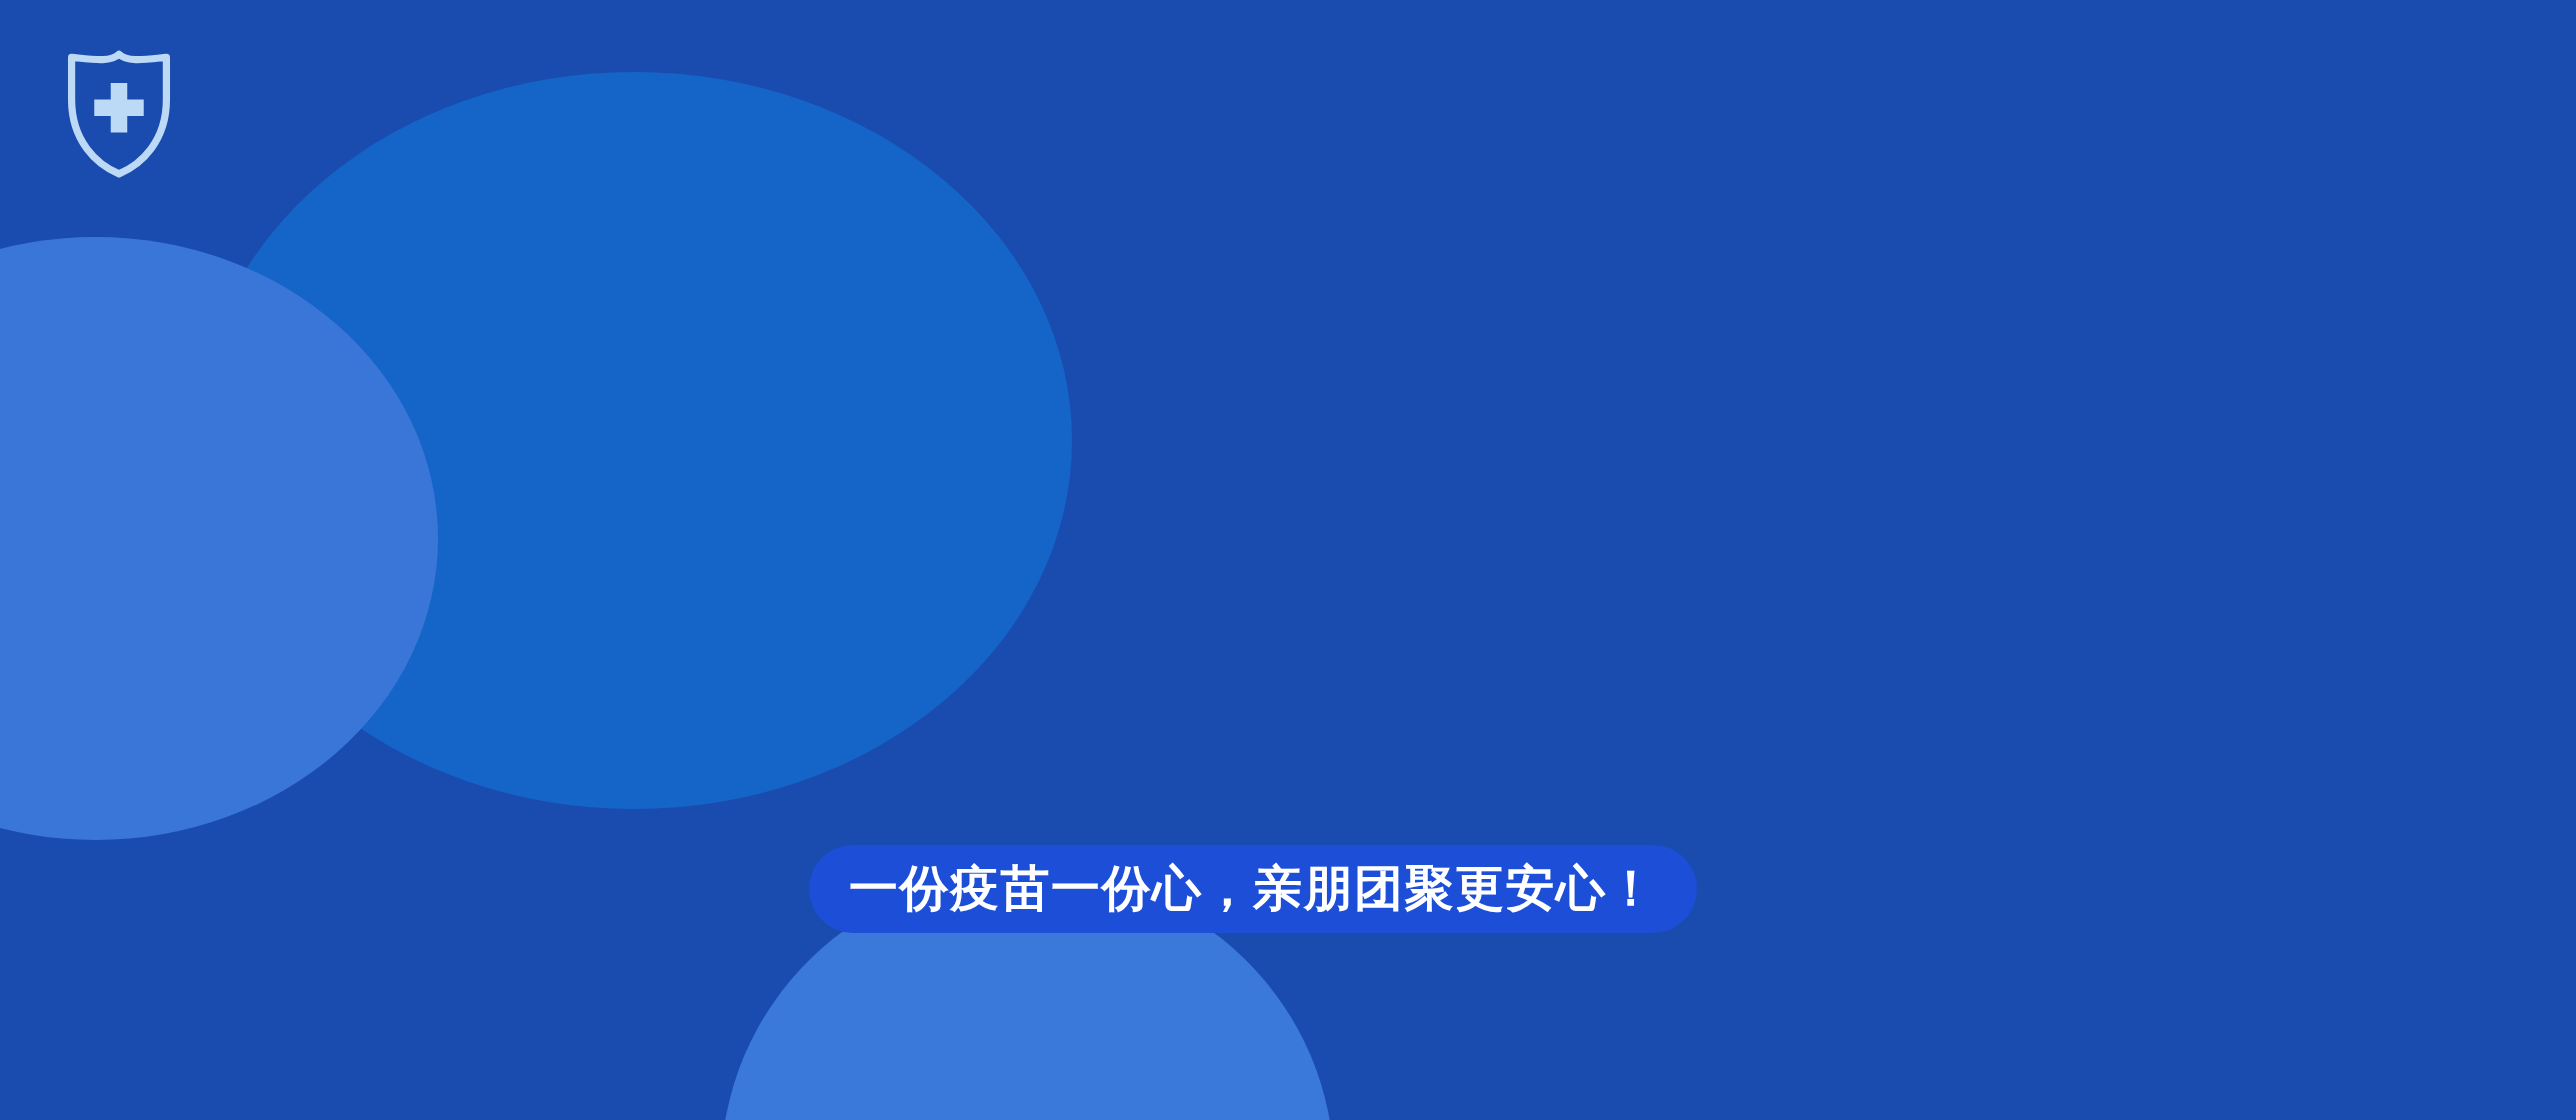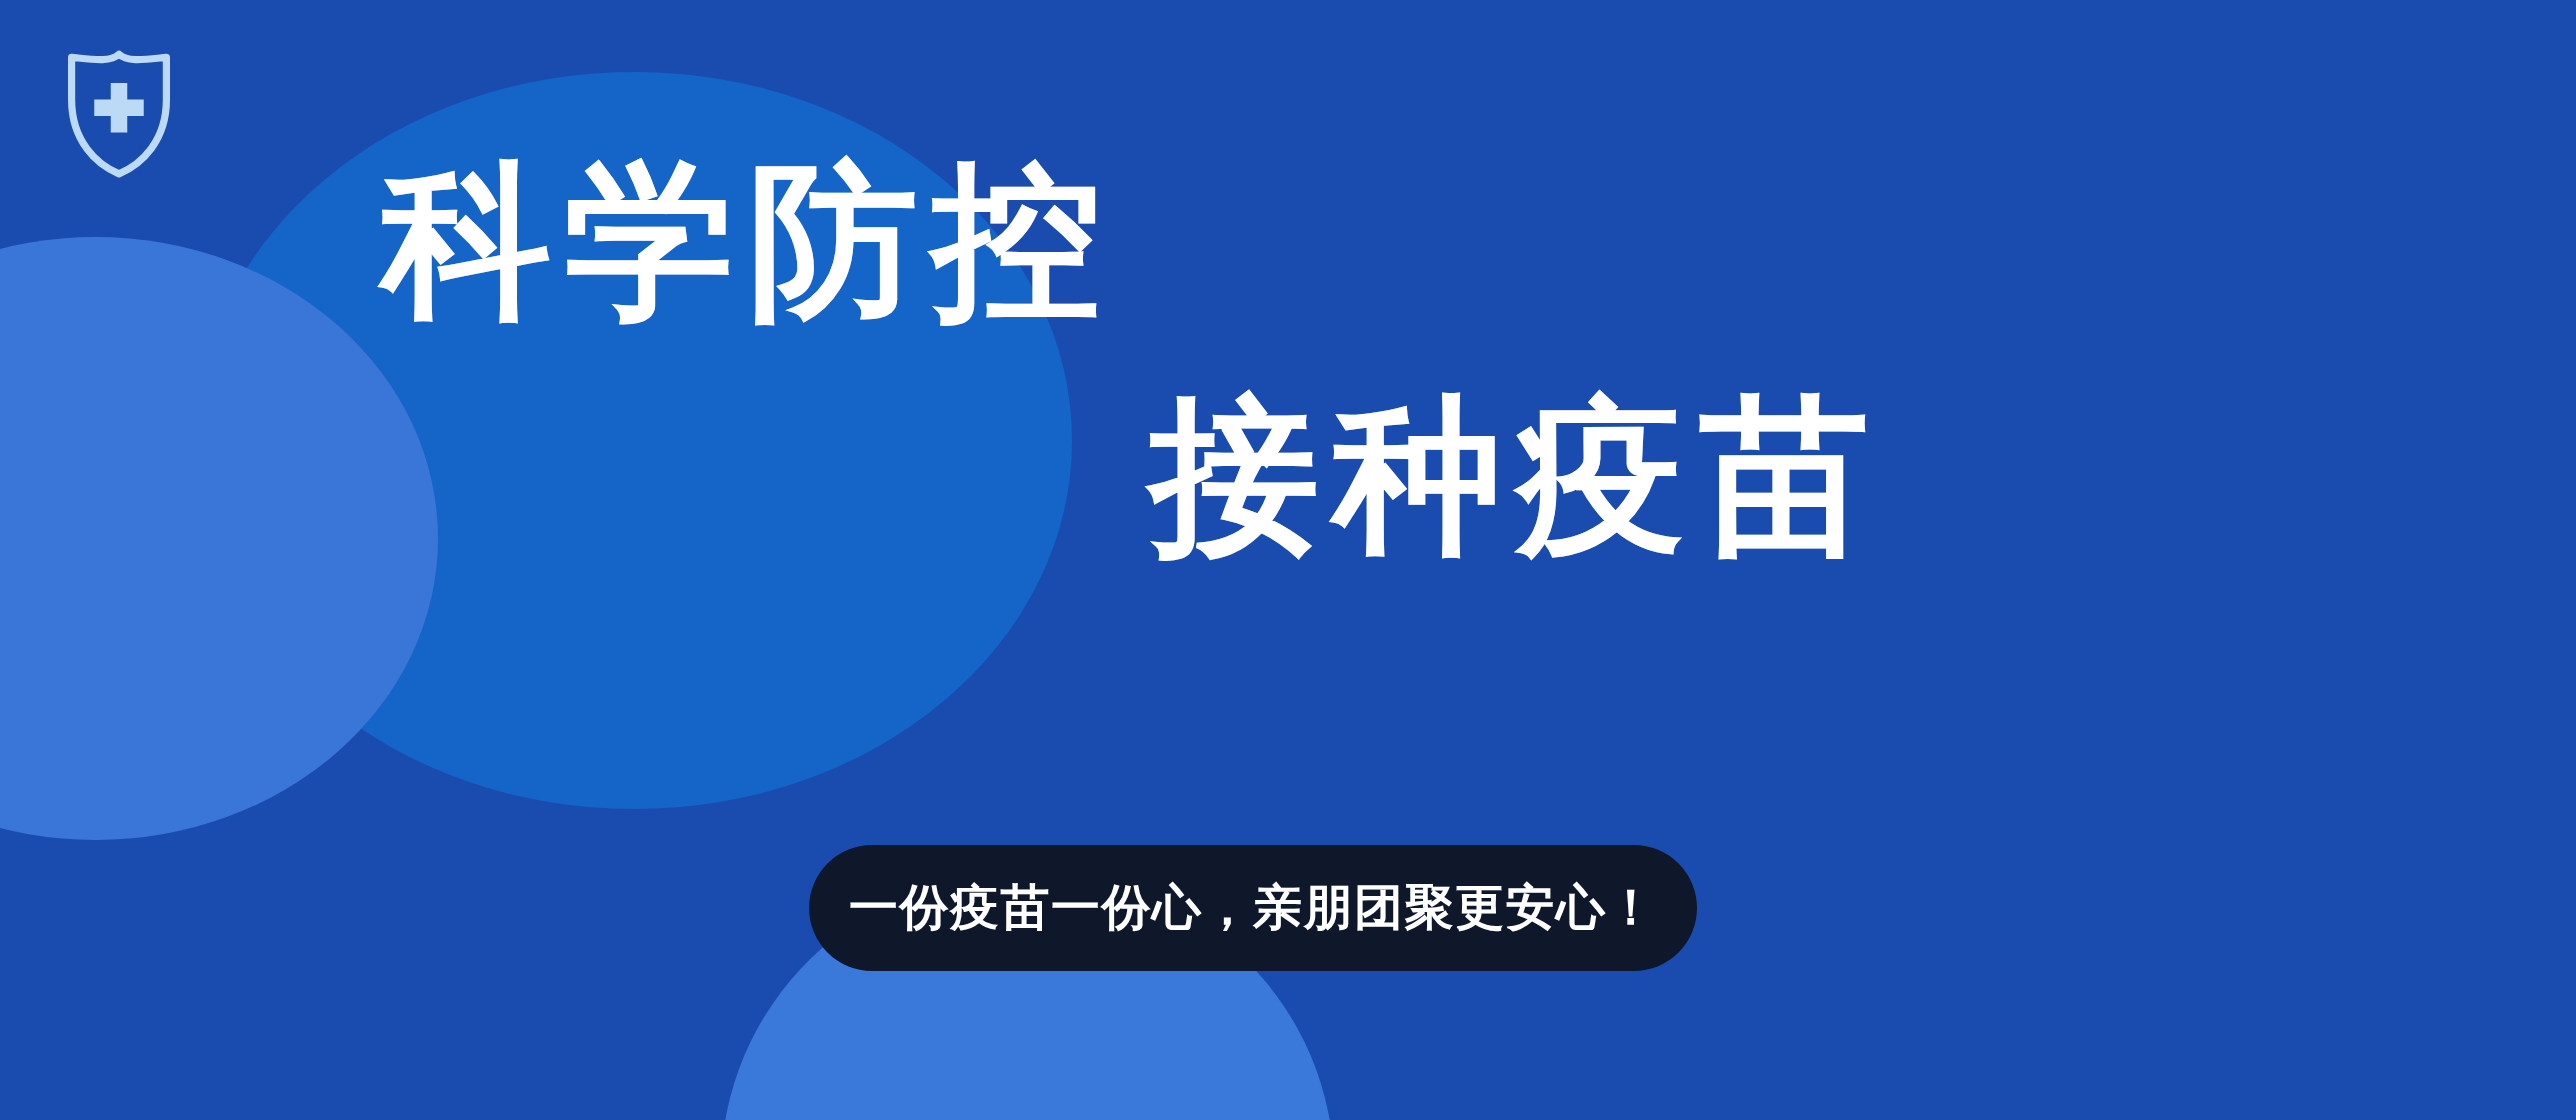--- a/index.html
+++ b/index.html
@@ -58,22 +58,22 @@
     font-family: "Liberation Sans", "DejaVu Sans", sans-serif;
     text-shadow: 0 0 0.5px rgba(255,255,255,0.4);
   }
   #headline-line-1 { margin-left: 381px; }
   #headline-line-2 { margin-left: 1149px; margin-top: 62px; }
 
   
   #slogan-pill {
     position: absolute;
     left: 809px; top: 845px;
-    padding: 36px 40px;
-    background: #0f172a;
+    padding: 17px 40px;
+    background: #1d4ed8;
     border-radius: 103px;
     display: inline-flex;
     align-items: flex-end;
     justify-content: center;
   }
   #slogan-text {
     color: #ffffff;
     font-size: 49px;
     font-weight: 700;
     letter-spacing: 1.5px;
@@ -97,24 +97,20 @@
   <div class="bg-shape" id="circle-left-light"></div>
   <div class="bg-shape" id="circle-bottom-light"></div>
 
   <div id="shield-logo">
     <svg width="124" height="134" viewBox="0 0 120 130" xmlns="http://www.w3.org/2000/svg">
       <path d="M60 8 C 52 16, 34 13, 14 11 L14 52 C14 92, 38 115, 60 124 C82 115, 106 92, 106 52 L106 11 C86 13, 68 16, 60 8 Z" fill="none" stroke="#bcd9f5" stroke-width="7" stroke-linejoin="round"></path>
       <path d="M52 36 h16 v16 h16 v16 h-16 v16 h-16 v-16 h-16 v-16 h16 z" fill="#bcd9f5"></path>
     </svg>
   </div>
 
-  <div id="headline-block">
-    <div class="headline-line" id="headline-line-1">科学防控</div>
-    <div class="headline-line" id="headline-line-2">接种疫苗</div>
-  </div>
 
   <div id="slogan-pill">
     <span id="slogan-text">一份疫苗一份心，亲朋团聚更安心！</span>
   </div>
 
   <div id="illustration">
     <svg width="1266" height="1120" viewBox="0 0 2458 2174" xmlns="http://www.w3.org/2000/svg">
       <defs>
         <clipPath id="screen-clip">
           <rect x="760" y="945" width="1180" height="855"></rect>

